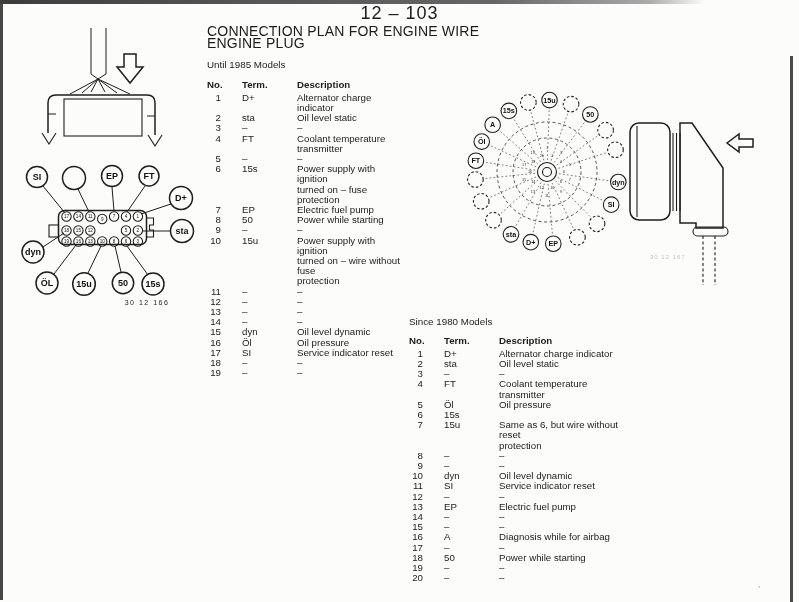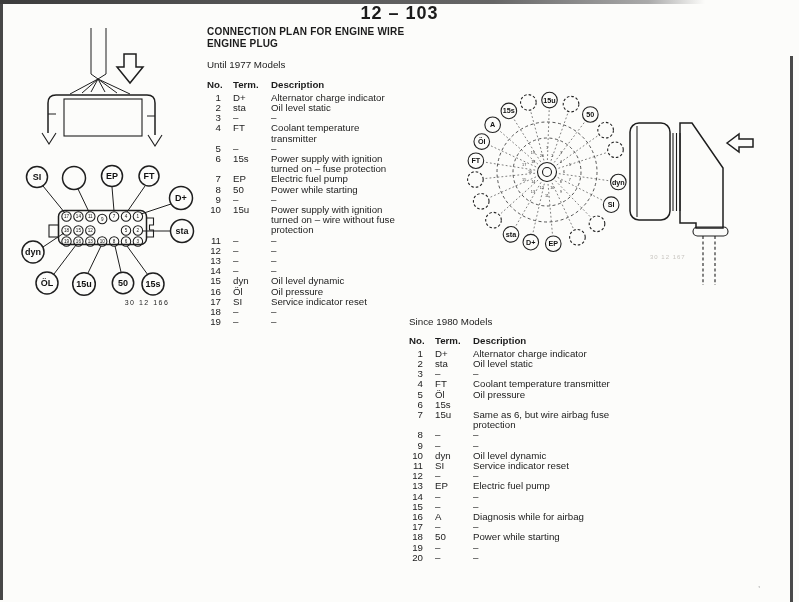--- a/index.html
+++ b/index.html
@@ -3,28 +3,28 @@
 <meta charset="utf-8">
 <style>
   html,body{margin:0;padding:0;background:#9a9a9a;}
   .page{position:relative;width:799px;height:602px;background:#fcfcfa;overflow:hidden;
         font-family:"Liberation Sans",sans-serif;color:#1c1c1c;}
   .abs{position:absolute;}
   .top-smudge{left:0;top:0;width:705px;height:4px;
     background:linear-gradient(90deg,#3c3c3c 0%,#555 35%,#666 70%,#aaa 92%,rgba(170,170,170,0) 100%);}
   .edge-left{left:0;top:4px;width:3px;height:596px;background:#474747;}
   .edge-right{left:790px;top:56px;width:3px;height:546px;background:#4a4a4a;}
-  .title{left:0;right:0;top:3px;text-align:center;font-size:18px;font-weight:bold;letter-spacing:1px;}
-  .heading{left:207px;top:26px;font-size:10px;font-weight:bold;line-height:11.5px;letter-spacing:.2px;}
+  .title{left:0;right:0;top:3px;text-align:center;font-size:18px;font-weight:normal;letter-spacing:1px;}
+  .heading{left:207px;top:26px;font-size:14px;font-weight:normal;line-height:11.5px;letter-spacing:.2px;}
   .models{font-size:9.8px;}
   .dtable{font-size:9.7px;line-height:10.2px;}
-  .trow{display:grid;grid-template-columns:14px 26px auto;column-gap:12px;}
+  .trow{display:grid;grid-template-columns:14px 26px auto;column-gap:21px;}
   .trow.hdr{font-weight:bold;margin-bottom:2.5px;}
   .c-no{text-align:right;}
-  .c-desc{white-space:pre-line;}
+  .c-desc{white-space:pre-line;margin-left:8px;}
   svg{position:absolute;font-family:"Liberation Sans",sans-serif;overflow:visible;}
   .ln{fill:none;stroke:#1e1e1e;stroke-width:1;}
   .body2{fill:none;stroke:#1e1e1e;stroke-width:1.5;}
   .thin{fill:none;stroke:#1e1e1e;stroke-width:1.1;}
   .labelc{fill:#fcfcfa;stroke:#1e1e1e;stroke-width:1.5;}
   .labelt{font-size:9px;font-weight:bold;text-anchor:middle;fill:#111;}
   .pin{fill:none;stroke:#1c1c1c;stroke-width:1.05;}
   .pin-num{font-size:4.6px;text-anchor:middle;fill:#111;}
   .caption{font-size:7px;letter-spacing:1.5px;fill:#222;}
   .caption-faint{font-size:6px;letter-spacing:1px;fill:#c7c4bf;}
@@ -133,21 +133,21 @@
         <text x="127.9" y="88.2" class="pin-num">3</text>
       </g>
     <text class="caption" x="137" y="150" text-anchor="middle">30 12 166</text>
   </svg>
 
   <div class="abs heading">
     <div>CONNECTION PLAN FOR ENGINE WIRE</div>
     <div>ENGINE PLUG</div>
   </div>
 
-  <div class="abs models" style="left:207px;top:59px">Until 1977 Models</div>
+  <div class="abs models" style="left:207px;top:59px">Until 1985 Models</div>
 
   <div class="abs dtable" style="left:207px;top:80px;width:195px">
     <div class="trow hdr">
       <span class="c-no">No.</span>
       <span class="c-term">Term.</span>
       <span class="c-desc">Description</span>
     </div>
     <div>
         <div class="trow">
           <span class="c-no">1</span>
@@ -375,21 +375,21 @@
           <span class="c-term">Öl</span>
           <span class="c-desc">Oil pressure</span>
         </div>
         <div class="trow">
           <span class="c-no">6</span>
           <span class="c-term">15s</span>
         </div>
         <div class="trow">
           <span class="c-no">7</span>
           <span class="c-term">15u</span>
-          <span class="c-desc">Same as 6, but wire airbag fuse
+          <span class="c-desc">Same as 6, but wire without reset
 protection</span>
         </div>
         <div class="trow">
           <span class="c-no">8</span>
           <span class="c-term">–</span>
           <span class="c-desc">–</span>
         </div>
         <div class="trow">
           <span class="c-no">9</span>
           <span class="c-term">–</span>

